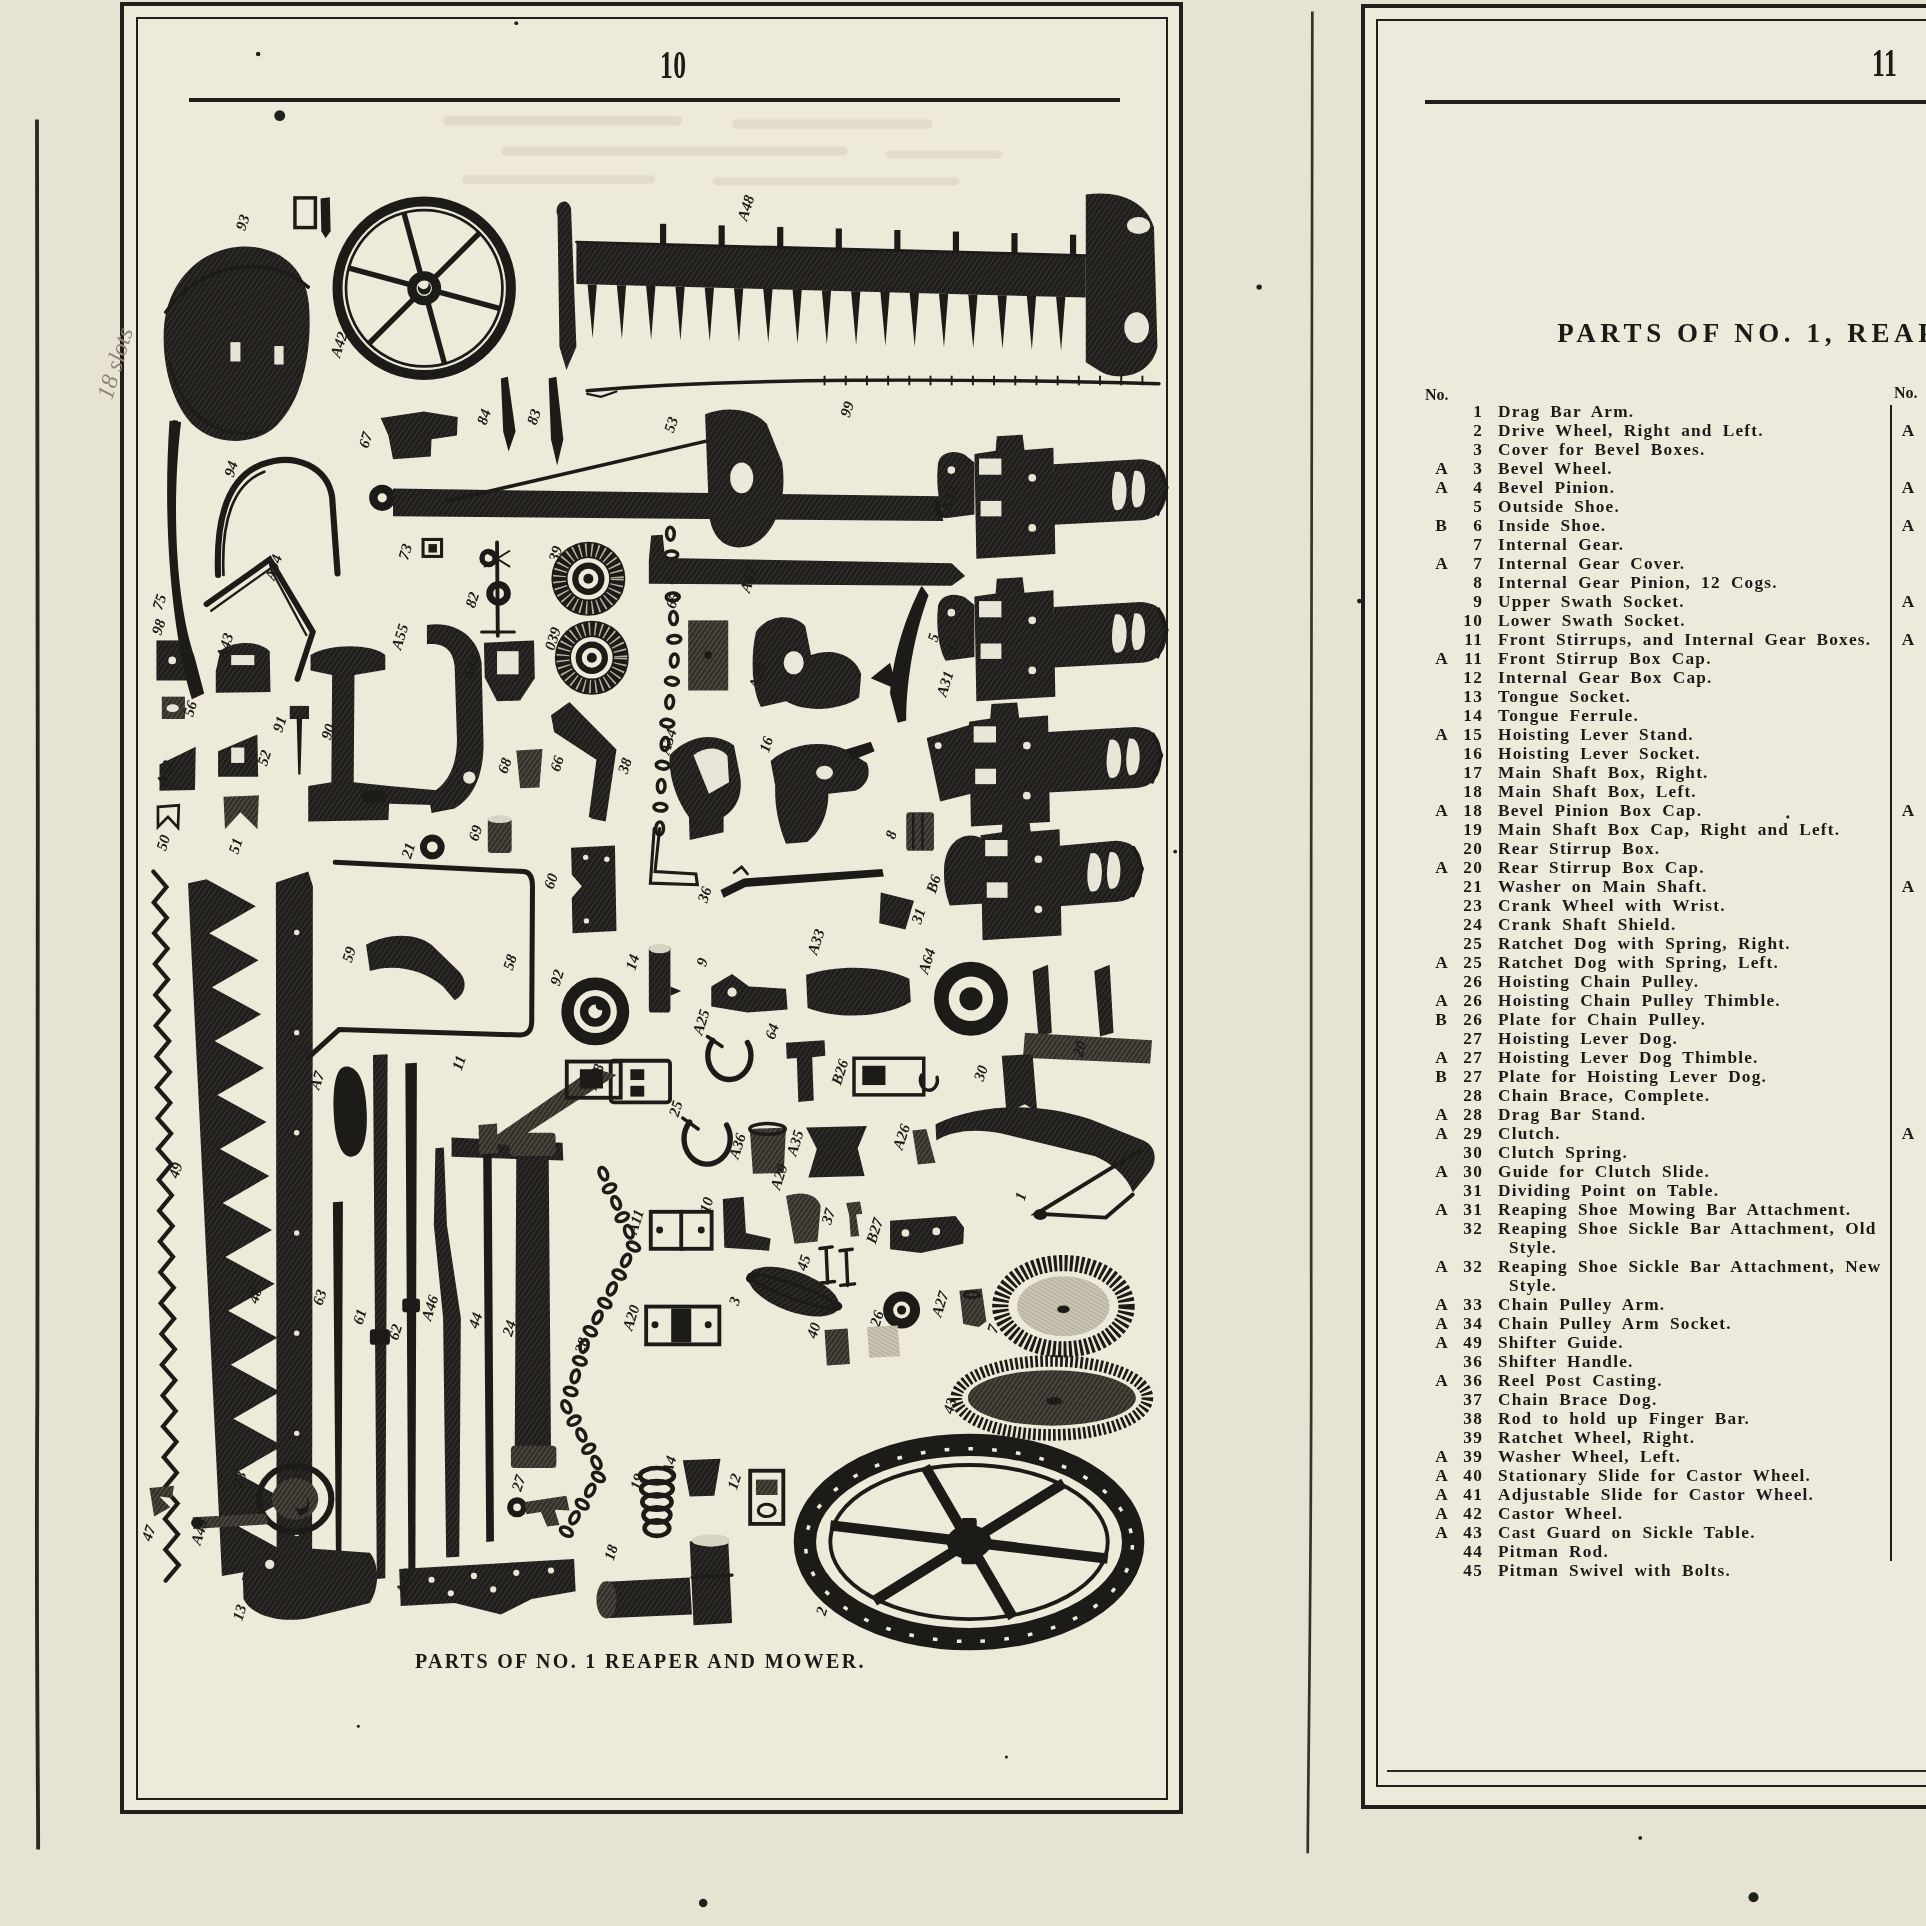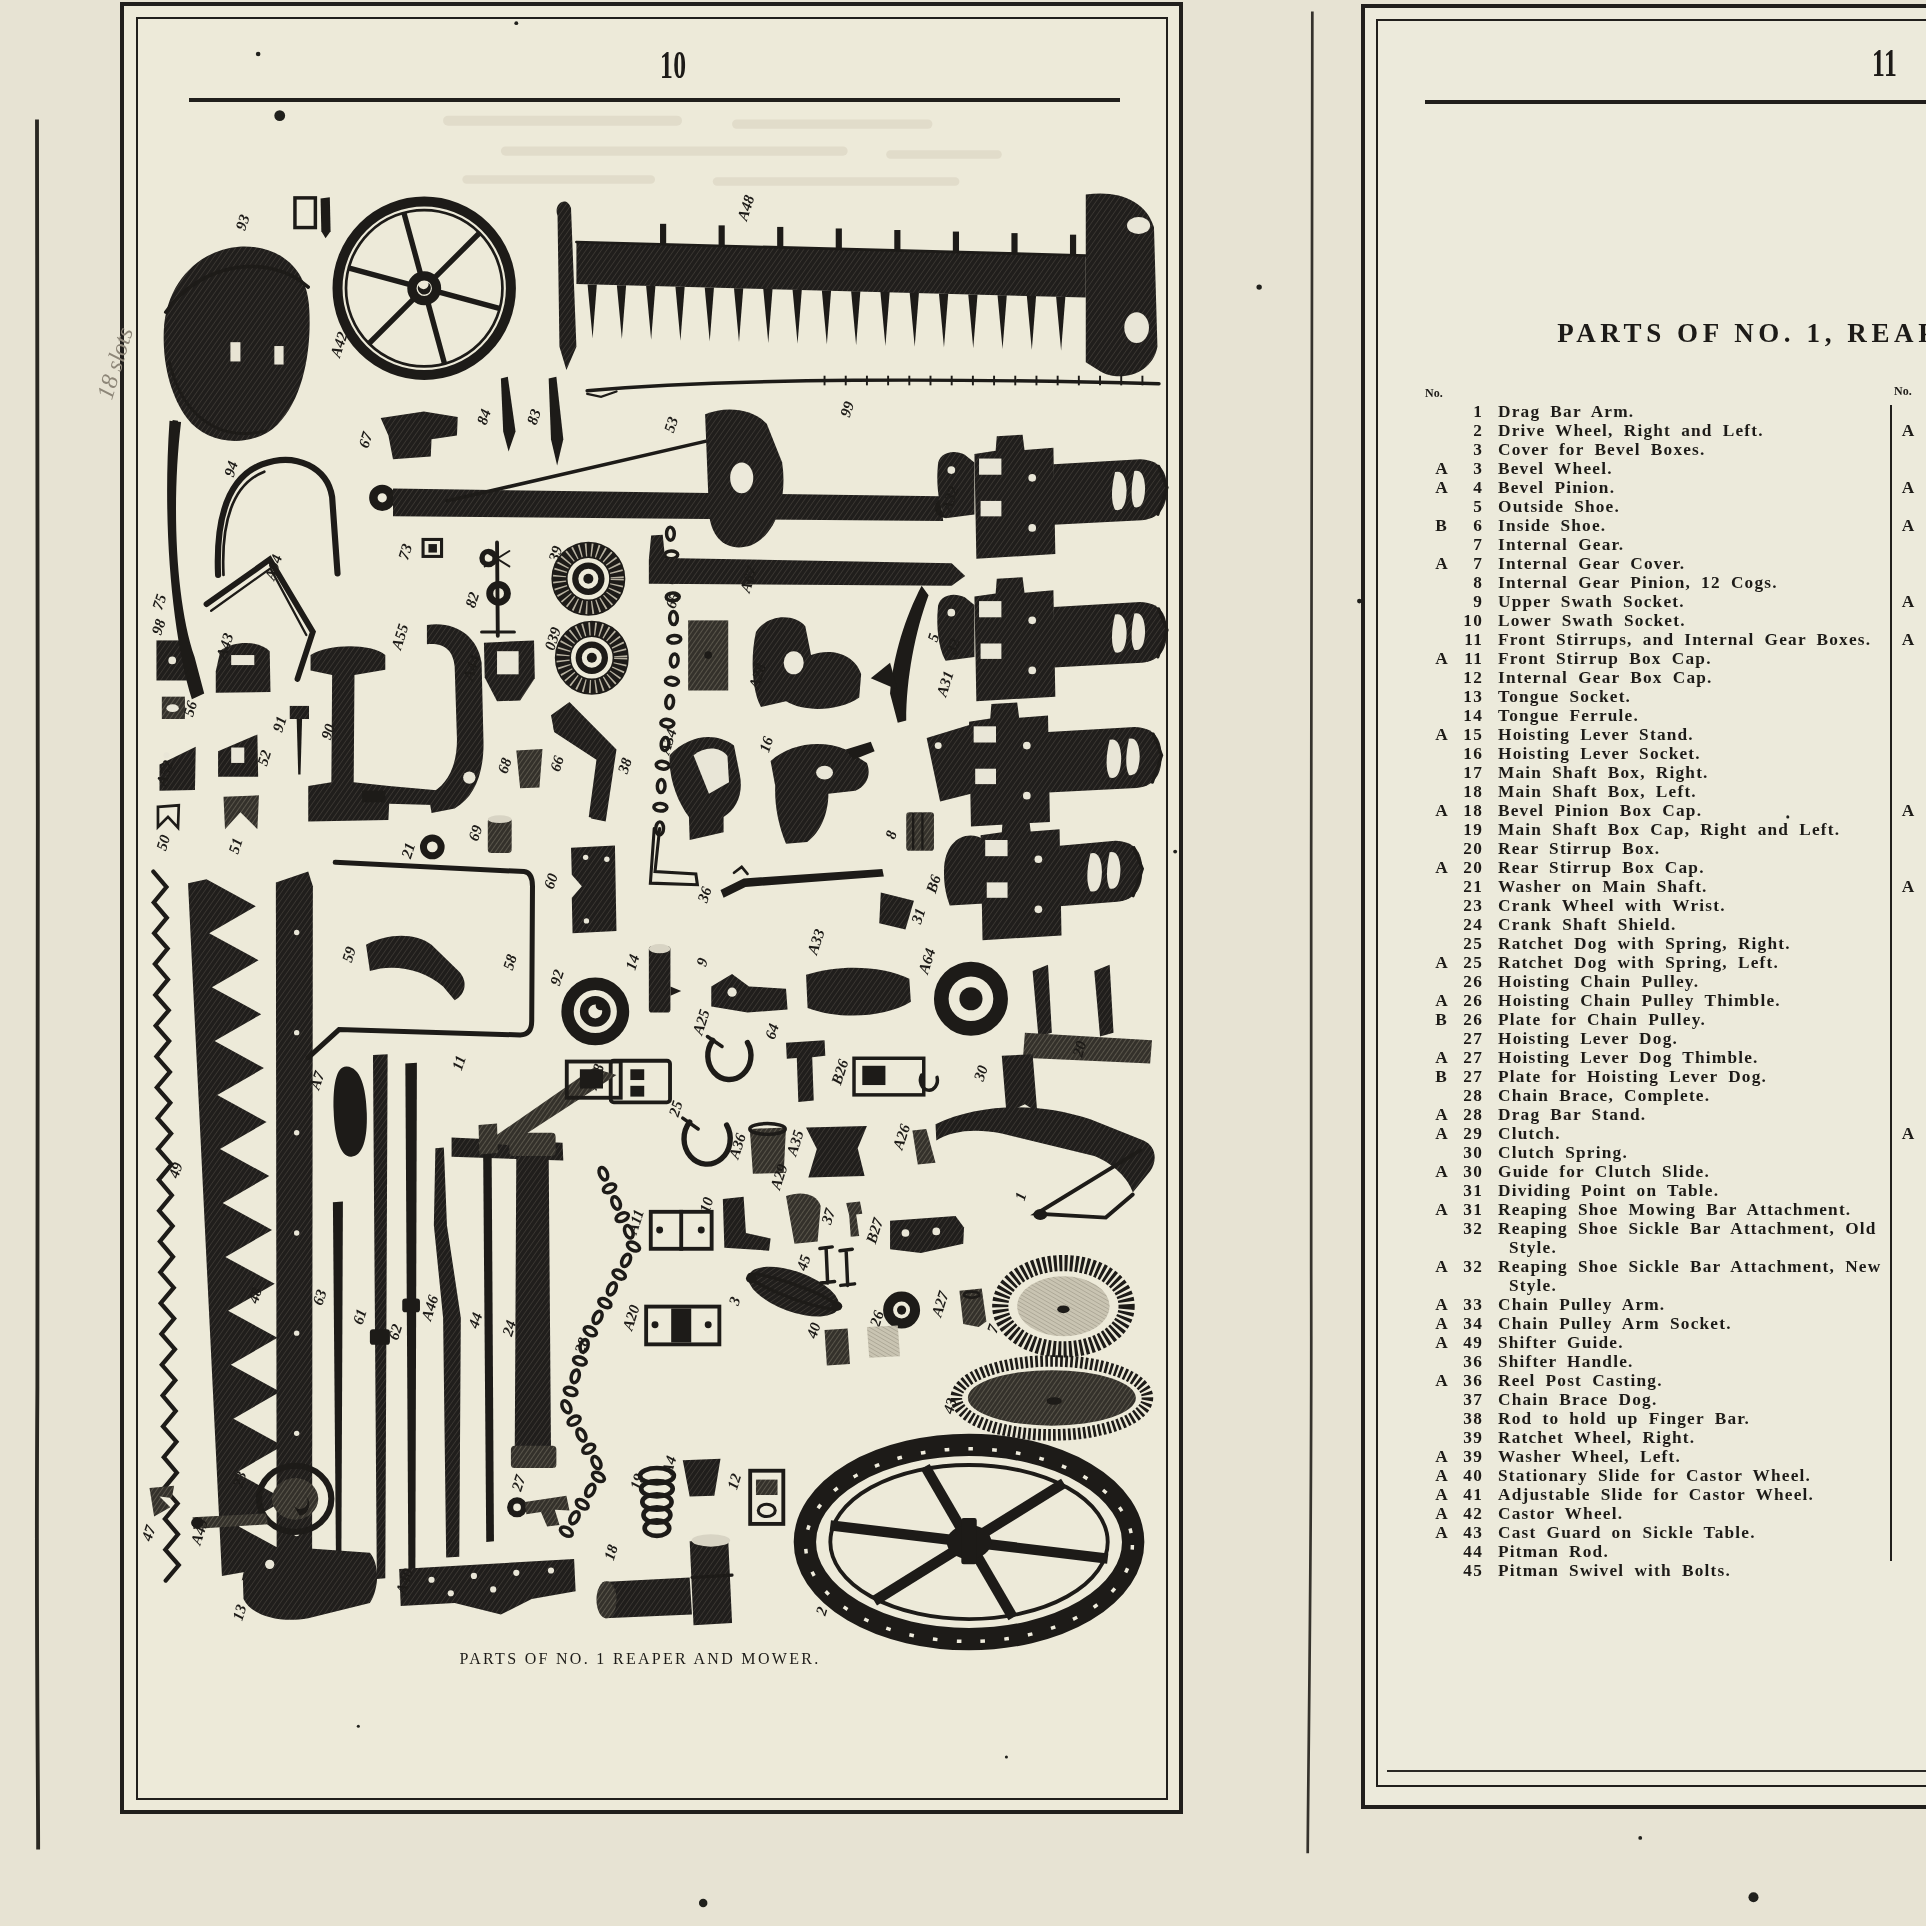--- a/index.html
+++ b/index.html
@@ -3,31 +3,31 @@
 html,body{margin:0;padding:0;background:#d7d2c0}
 #c{position:relative;width:2511px;height:1947px;background:#e7e3d3;overflow:hidden;font-family:"Liberation Serif",serif;color:#1d1b18}
 #c *{box-sizing:border-box}
 .pageL{position:absolute;left:120px;top:2.3px;width:1063px;height:1812px;background:#edead9;border:4.2px solid #211f1c}
 .pageLi{position:absolute;left:136px;top:17px;width:1032px;height:1783px;border:2.3px solid #211f1c}
 .pageR{position:absolute;left:1361px;top:3.9px;width:1059px;height:1805px;background:#eceadb;border:4.2px solid #211f1c}
 .pageRi{position:absolute;left:1376px;top:18.5px;width:1029px;height:1768px;border:2.7px solid #211f1c}
 .pnum{position:absolute;font-weight:bold;font-size:40px;letter-spacing:0.8px;transform:scale(0.64,1);transform-origin:left top}
 .rule{position:absolute;height:3.5px;background:#211f1c}
 .title{position:absolute;left:1378px;width:1026px;top:318px;text-align:center;font-weight:bold;font-size:27px;letter-spacing:4.6px;white-space:nowrap}
-.nohd{position:absolute;font-weight:bold;font-size:12px}
+.nohd{position:absolute;font-weight:bold;font-size:16px}
 .col{position:absolute;width:501px}
 .ln{position:relative;height:19px;line-height:19px;font-size:17.3px;font-weight:bold;white-space:nowrap;letter-spacing:1.2px;word-spacing:4.6px}
 .pf{position:absolute;left:22.3px}
 .no{position:absolute;left:0;width:70px;text-align:right}
 .tx{position:absolute;left:85px}
 .tx2{position:absolute;left:96px}
 .colR .no{width:67px}
 .colR .pf{left:17.7px}
 .vdiv{position:absolute;left:1890px;top:405px;width:1.5px;height:1156px;background:#211f1c}
-.cap{position:absolute;left:415px;top:1650px;width:450px;text-align:center;font-weight:normal;font-size:16px;letter-spacing:2.3px;white-space:nowrap}
+.cap{position:absolute;left:415px;top:1650px;width:450px;text-align:center;font-weight:bold;font-size:20px;letter-spacing:2.3px;white-space:nowrap}
 </style></head><body>
 <div id="c">
 <div class="pageL"></div>
     <div class="pageLi"></div>
 <div class="pageR"></div>
     <div class="pageRi"></div>
 <div class="pnum" style="left:660px;top:41px">10</div>
 <div class="pnum" style="left:1872px;top:39px">11</div>
 <div class="rule" style="left:189px;top:98px;width:931px"></div>
 <div class="rule" style="left:1425px;top:100px;width:931px"></div>

